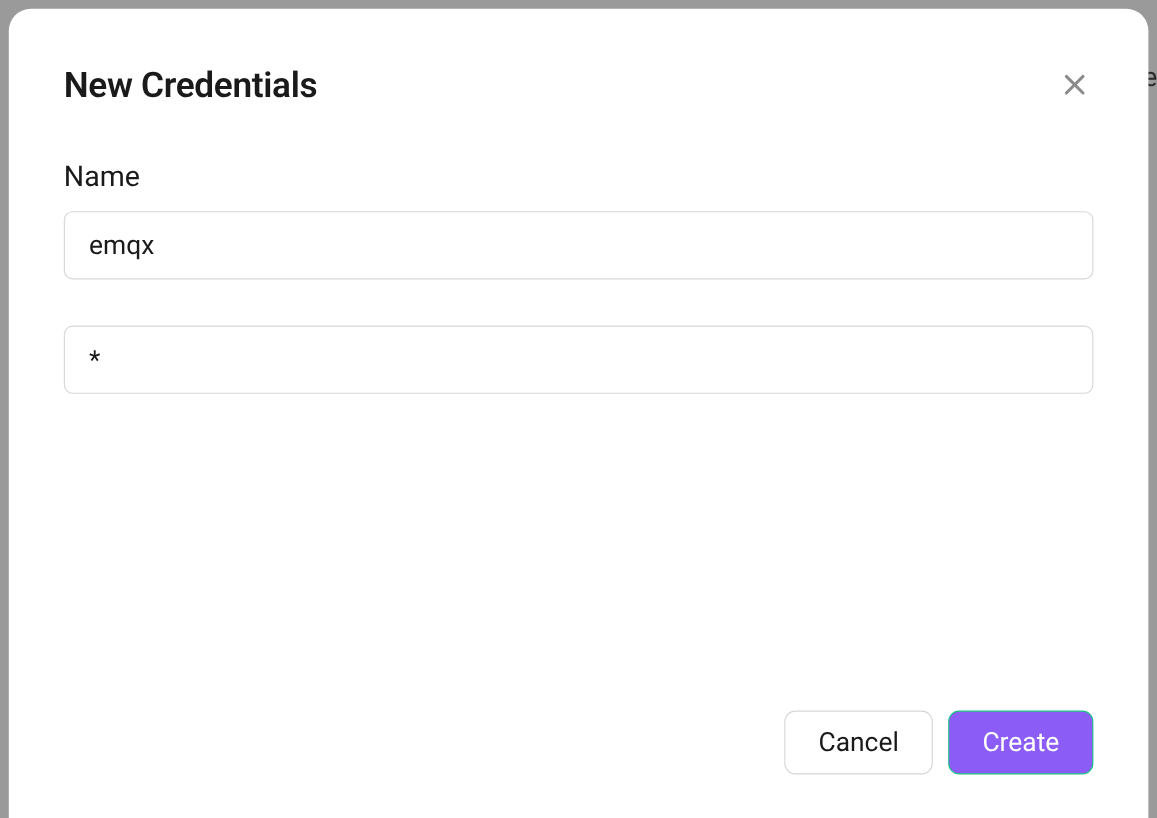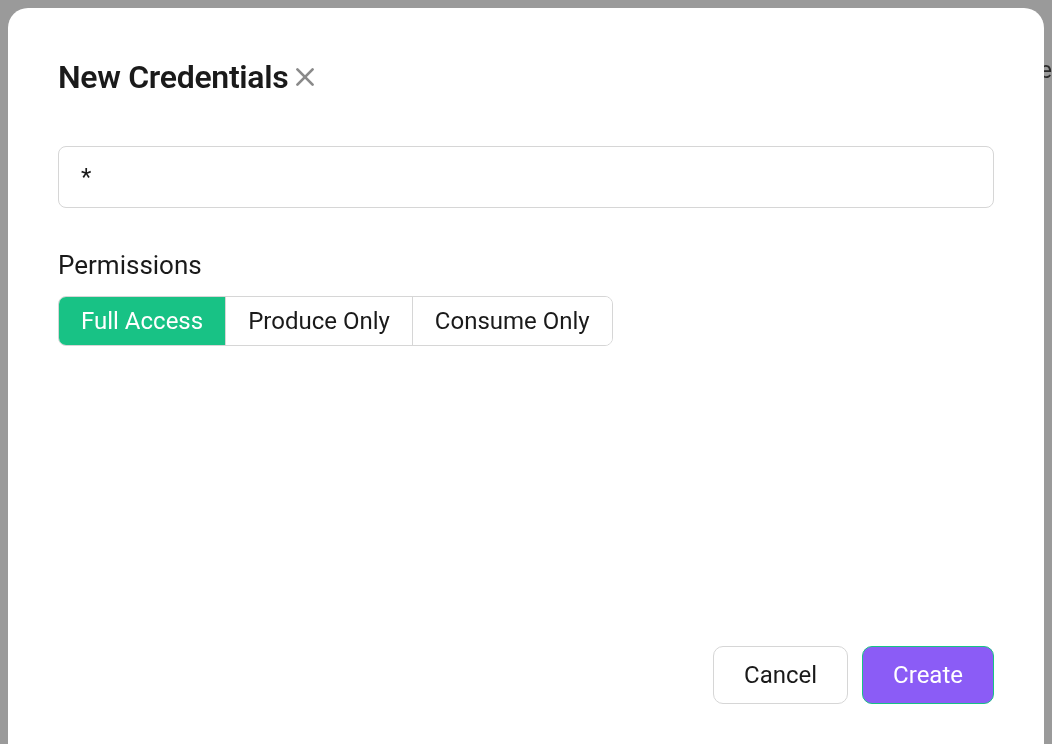--- a/index.html
+++ b/index.html
@@ -22,20 +22,21 @@
       right: 8px;
       bottom: 0;
       background: #ffffff;
       border-radius: 20px 20px 0 0;
       padding: 50px 50px 40px 50px;
       display: flex;
       flex-direction: column;
     }
     .modal-header {
       display: flex;
+      justify-content: space-between;
       align-items: center;
       margin-bottom: 50px;
     }
     .modal-title {
       font-size: 32px;
       font-weight: 600;
       color: #1a1a1a;
       letter-spacing: -0.3px;
     }
     .close-button {
@@ -140,31 +141,27 @@
   <div class="modal-header">
     <h1 class="modal-title">New Credentials</h1>
     <button class="close-button">
       <svg viewBox="0 0 24 24" fill="none" stroke-width="2.5" stroke-linecap="round">
         <line x1="5" y1="5" x2="19" y2="19"></line>
         <line x1="19" y1="5" x2="5" y2="19"></line>
       </svg>
     </button>
   </div>
 
+  <div class="form-group">
+    <label class="form-label">Name</label>
+    <input type="text" class="form-input" value="emqx" style="">
+  </div>
 
   <div class="form-group">
     <input type="text" class="form-input" value="*" style="">
   </div>
 
-  <div class="form-group">
-    <label class="form-label">Permissions</label>
-    <div class="segmented-control">
-      <button class="segment active">Full Access</button>
-      <button class="segment">Produce Only</button>
-      <button class="segment">Consume Only</button>
-    </div>
-  </div>
 
   <div class="modal-footer">
     <button class="btn btn-secondary">Cancel</button>
     <button class="btn btn-primary">Create</button>
   </div>
 </div>
 
 </body></html>

